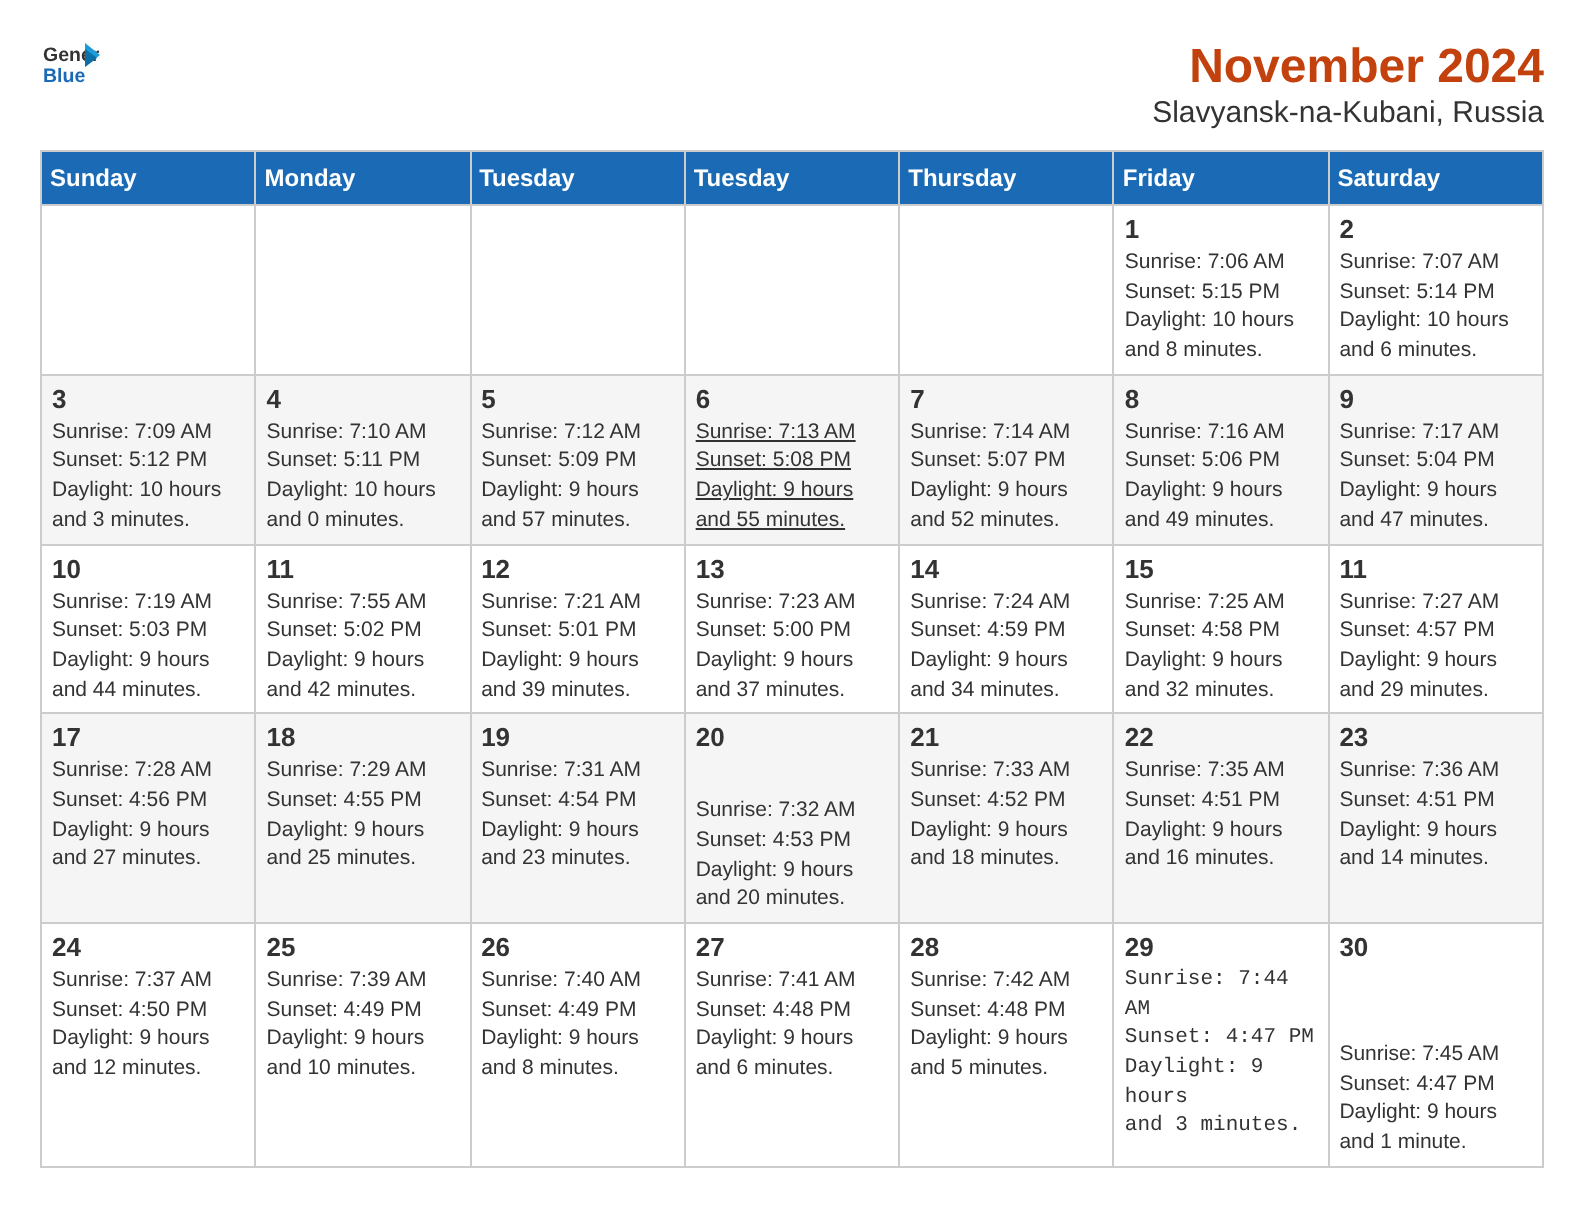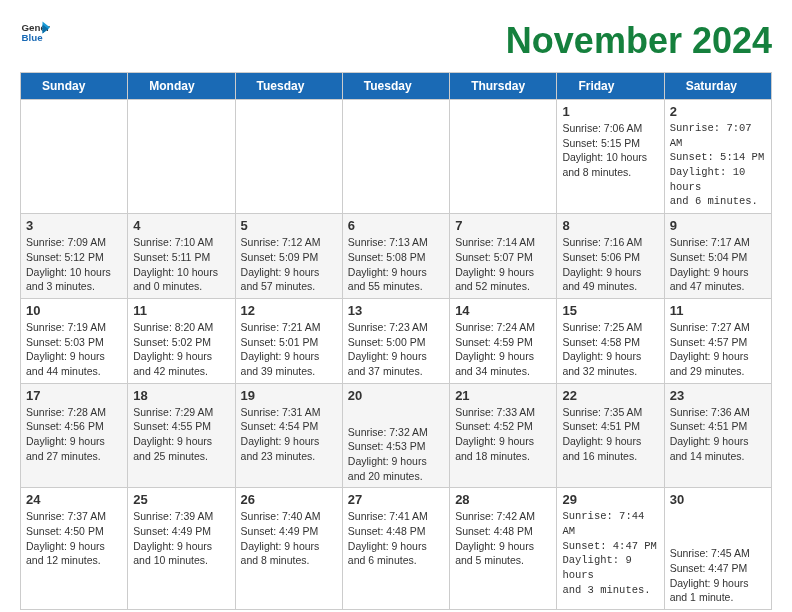--- a/index.html
+++ b/index.html
@@ -22,37 +22,37 @@
       gap: 4px;
     }
     .logo-icon {
       width: 30px;
       height: 24px;
     }
     .title-block {
       text-align: right;
     }
     .month-title {
-      font-size: 36px;
+      font-size: 24px;
       font-weight: bold;
-      color: #15803d;
+      color: #c2410c;
     }
     .location {
       font-size: 15px;
       color: #333;
     }
     table {
       width: 100%;
       border-collapse: collapse;
       font-size: 11px;
     }
     thead tr th {
       background-color: #1a6ab5;
       color: #fff;
-      padding: 6px 21px;
+      padding: 6px 4px;
       text-align: left;
       font-size: 12px;
       font-weight: bold;
       border: 1px solid #ccc;
     }
     tbody tr td {
       border: 1px solid #ccc;
       vertical-align: top;
       padding: 4px 5px;
       height: 80px;
@@ -85,20 +85,21 @@
   <div class="logo">
     <svg class="logo-icon" viewBox="0 0 40 32">
       <text x="2" y="14" font-size="13" font-weight="bold" fill="#333">General</text>
       <text x="2" y="28" font-size="13" font-weight="bold" fill="#1a6ab5">Blue</text>
       <polygon points="30,2 40,10 30,18" fill="#1a9cd8"></polygon>
       <polygon points="30,6 38,12 30,18" fill="#0d6fa8"></polygon>
     </svg>
   </div>
   <div class="title-block">
     <div class="month-title">November 2024</div>
+    <div class="location">Slavyansk-na-Kubani, Russia</div>
   </div>
 </div>
 
 <table>
   <thead>
     <tr id="weekday-header">
         <th>Sunday</th>
         <th>Monday</th>
         <th>Tuesday</th>
         <th>Tuesday</th>
@@ -116,21 +117,21 @@
         <td class="empty"></td>
         <td>
           <span class="day-number">1</span>
           <div class="day-info" style="white-space: pre-line;">Sunrise: 7:06 AM
 Sunset: 5:15 PM
 Daylight: 10 hours
 and 8 minutes.</div>
         </td>
         <td>
           <span class="day-number">2</span>
-          <div class="day-info" style="white-space: pre-line; font-family: Liberation Mono, monospace;">Sunrise: 7:07 AM
+          <div class="day-info" style="white-space: pre-line;">Sunrise: 7:07 AM
 Sunset: 5:14 PM
 Daylight: 10 hours
 and 6 minutes.</div>
         </td>
       </tr>
       <tr>
         <td>
           <span class="day-number">3</span>
           <div class="day-info" style="white-space: pre-line;">Sunrise: 7:09 AM
 Sunset: 5:12 PM
@@ -146,21 +147,21 @@
         </td>
         <td>
           <span class="day-number">5</span>
           <div class="day-info" style="white-space: pre-line;">Sunrise: 7:12 AM
 Sunset: 5:09 PM
 Daylight: 9 hours
 and 57 minutes.</div>
         </td>
         <td>
           <span class="day-number">6</span>
-          <div class="day-info" style="white-space: pre-line;">Sunrise: 7:13 AM
+          <div class="day-info" style="white-space: pre-line; text-decoration: underline;">Sunrise: 7:13 AM
 Sunset: 5:08 PM
 Daylight: 9 hours
 and 55 minutes.</div>
         </td>
         <td>
           <span class="day-number">7</span>
           <div class="day-info" style="white-space: pre-line;">Sunrise: 7:14 AM
 Sunset: 5:07 PM
 Daylight: 9 hours
 and 52 minutes.</div>
@@ -183,21 +184,21 @@
       <tr>
         <td>
           <span class="day-number">10</span>
           <div class="day-info" style="white-space: pre-line;">Sunrise: 7:19 AM
 Sunset: 5:03 PM
 Daylight: 9 hours
 and 44 minutes.</div>
         </td>
         <td>
           <span class="day-number">11</span>
-          <div class="day-info" style="white-space: pre-line;">Sunrise: 8:20 AM
+          <div class="day-info" style="white-space: pre-line;">Sunrise: 7:55 AM
 Sunset: 5:02 PM
 Daylight: 9 hours
 and 42 minutes.</div>
         </td>
         <td>
           <span class="day-number">12</span>
           <div class="day-info" style="white-space: pre-line;">Sunrise: 7:21 AM
 Sunset: 5:01 PM
 Daylight: 9 hours
 and 39 minutes.</div>

